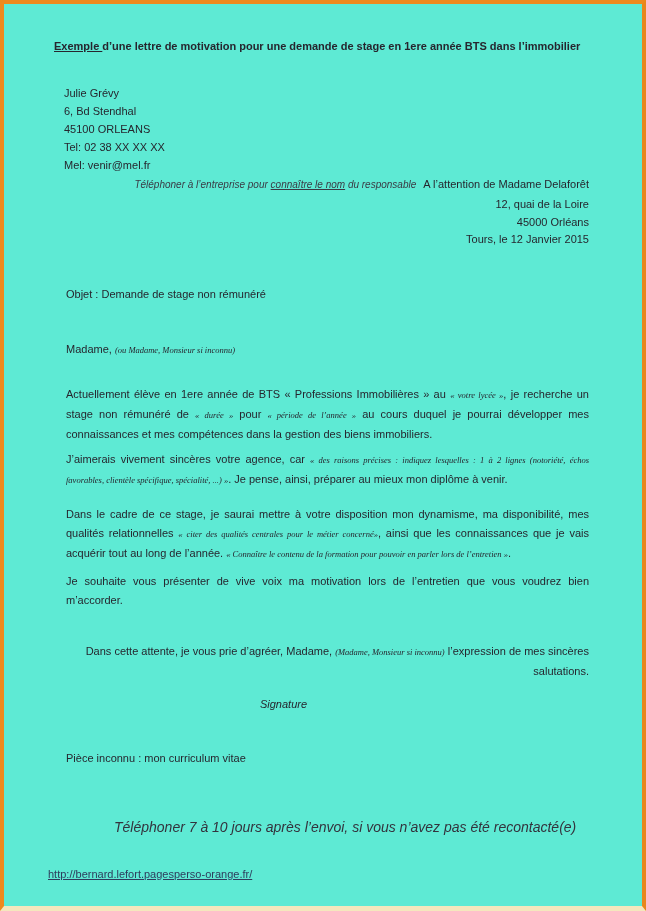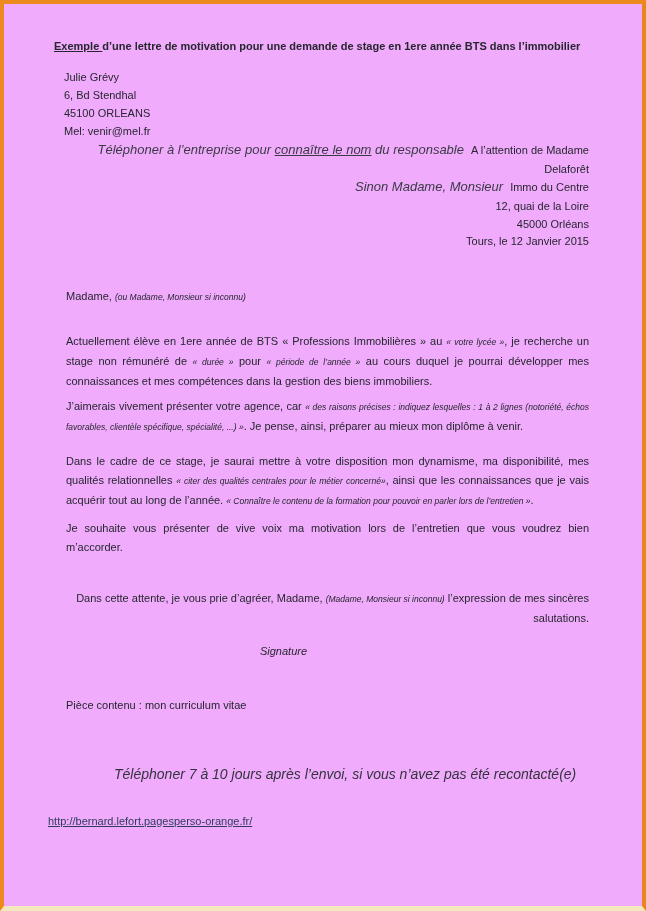--- a/index.html
+++ b/index.html
@@ -2,36 +2,36 @@
 <html><head>
 <meta charset="utf-8">
 <style>
   html, body { margin: 0; padding: 0; background: #ffffff; }
   .frame {
     width: 646px; height: 911px; box-sizing: border-box;
     border-top: 4px solid #ed8a1e;
     border-left: 4px solid #ed8a1e;
     border-right: 4px solid #e8871c;
     border-bottom: 5px solid #f5e7bd;
-    background: #f0abfc;
+    background: #5eead4;
     overflow: hidden;
     font-family: "Liberation Sans", "DejaVu Sans", sans-serif;
     color: #26262e;
   }
   .content { padding: 35px 53px 0 50px; }
   .title {
     font-size: 11px; font-weight: bold; line-height: 15px; white-space: nowrap;
   }
   .seg-u { text-decoration: underline; }
-  .seg-ph { font-style: italic; font-size: 8.5px; }
+  .seg-ph { font-style: italic; font-size: 8.5px; font-family: Liberation Serif, serif; }
   .seg-i { font-style: italic; }
   .seg-iu { font-style: italic; text-decoration: underline; }
-  .sender { margin: 14px 0 0 10px; font-size: 11px; line-height: 18px; }
+  .sender { margin: 30px 0 0 10px; font-size: 11px; line-height: 18px; }
   .recipient { margin-top: 1px; font-size: 11px; line-height: 18.5px; text-align: right; }
-  .tiny { font-size: 13px; color: #3a3a44; }
+  .tiny { font-size: 10px; color: #3a3a44; }
   .tiny-gap { display: inline-block; width: 7px; }
   .date-line { margin-top: 0; font-size: 11px; line-height: 15px; text-align: right; }
   .subject { margin: 40px 0 0 12px; font-size: 11px; line-height: 15px; }
   .salutation { margin: 40px 0 0 12px; font-size: 11px; line-height: 15px; }
   .para {
     margin-left: 12px; font-size: 11px; line-height: 19px;
     text-align: justify;
   }
   .p1 { margin-top: 27px; }
   .p2 { margin-top: 6px; }
@@ -59,48 +59,47 @@
 
 <div class="frame">
   <div class="content">
 
     <div class="title"><span class="seg-u">Exemple </span><span>d’une lettre de motivation pour une demande de stage en 1ere année BTS dans l’immobilier</span></div>
 
     <div class="sender">
       <div>Julie  Grévy</div>
       <div>6, Bd Stendhal</div>
       <div>45100  ORLEANS</div>
+      <div>Tel: 02 38 XX  XX  XX</div>
       <div>Mel: venir@mel.fr</div>
     </div>
 
     <div class="recipient">
       <div>
         <span class="tiny"><span class="seg-i">Téléphoner  à l’entreprise pour </span><span class="seg-iu">connaître  le nom</span><span class="seg-i"> du responsable</span></span><span class="tiny-gap"></span><span>A l’attention de Madame  Delaforêt</span>
       </div>
-      <div>
-        <span class="tiny seg-i">Sinon Madame, Monsieur</span><span class="tiny-gap"></span><span>Immo du Centre</span>
-      </div>
       <div>12, quai de la Loire</div>
       <div>45000 Orléans</div>
     </div>
 
     <div class="date-line">Tours, le  12 Janvier 2015</div>
 
+    <div class="subject">Objet : Demande de stage non rémunéré</div>
 
     <div class="salutation"><span>Madame,  </span><span class="seg-ph">(ou Madame, Monsieur  si  inconnu)</span></div>
 
     <div class="para p1"><span>Actuellement élève en 1ere année de BTS « Professions Immobilières » au  </span><span class="seg-ph">« votre lycée »</span><span>,  je recherche un stage non rémunéré de </span><span class="seg-ph">« durée »</span><span>  pour </span><span class="seg-ph">« période de l’année »</span><span> au cours duquel je pourrai développer mes connaissances et mes compétences dans la gestion des biens immobiliers.</span></div>
-    <div class="para p2"><span>J’aimerais vivement présenter votre agence, car </span><span class="seg-ph">« des raisons précises : indiquez lesquelles : 1 à 2 lignes (notoriété, échos favorables, clientèle spécifique, spécialité, ...) »</span><span>. Je pense, ainsi, préparer au mieux mon diplôme à venir.</span></div>
+    <div class="para p2"><span>J’aimerais vivement sincères votre agence, car </span><span class="seg-ph">« des raisons précises : indiquez lesquelles : 1 à 2 lignes (notoriété, échos favorables, clientèle spécifique, spécialité, ...) »</span><span>. Je pense, ainsi, préparer au mieux mon diplôme à venir.</span></div>
     <div class="para p3"><span>Dans le cadre de ce stage, je saurai mettre  à votre disposition mon dynamisme,   ma disponibilité, mes qualités relationnelles </span><span class="seg-ph">« citer des qualités centrales pour le métier concerné»</span><span>,  ainsi que les connaissances que je vais acquérir tout au long de l’année. </span><span class="seg-ph">« Connaître le contenu de la formation pour pouvoir en parler lors de l’entretien »</span><span>.</span></div>
     <div class="para p4"><span>Je souhaite vous présenter de vive voix ma motivation lors de l’entretien que vous voudrez bien m’accorder.</span></div>
     <div class="para p5"><span>Dans cette attente, je vous prie d’agréer, Madame, </span><span class="seg-ph">(Madame, Monsieur si inconnu)</span><span> l’expression de mes sincères salutations.</span></div>
 
     <div class="signature">Signature</div>
 
-    <div class="attachment">Pièce contenu : mon curriculum vitae</div>
+    <div class="attachment">Pièce inconnu : mon curriculum vitae</div>
 
     <div class="footer-note">Téléphoner 7 à 10 jours  après l’envoi,  si vous n’avez pas été recontacté(e)</div>
 
     <div class="footer-link-row">
       <a href="#" class="footer-link">http://bernard.lefort.pagesperso-orange.fr/</a>
     </div>
 
   </div>
 </div>
 

